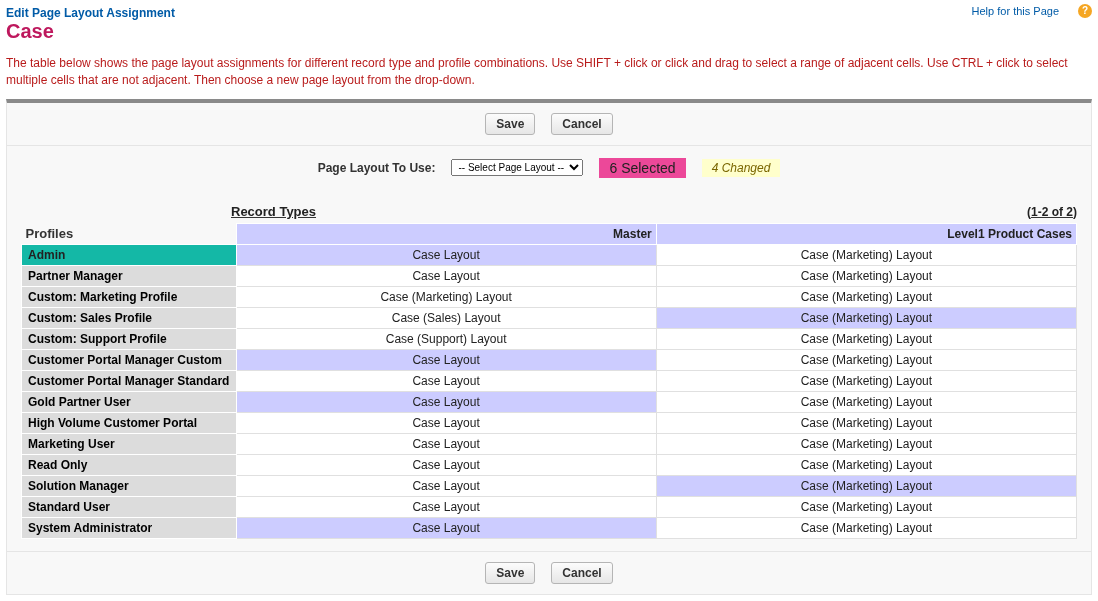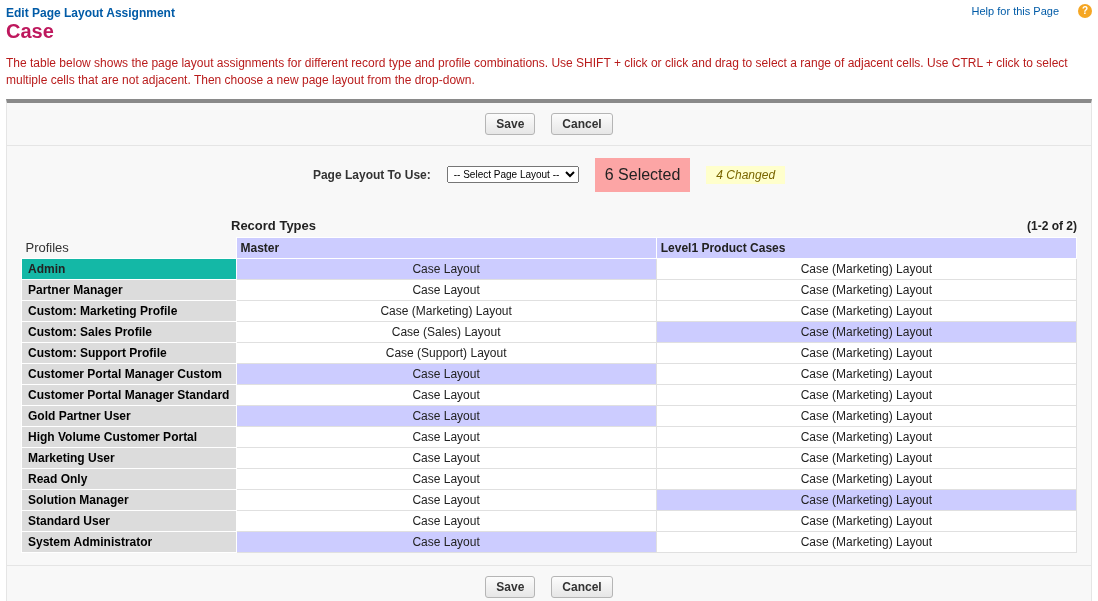--- a/index.html
+++ b/index.html
@@ -95,74 +95,75 @@
     font-size: 12px;
   }
   .selector-row label {
     font-weight: bold;
   }
   .selector-row select {
     font-size: 10px;
     padding: 1px 2px;
   }
   .selected-badge {
-    background: #fca5a5;
-    padding: 8px 10px;
-    color: #222;
-    font-size: 16px;
+    background: #ec4899;
+    padding: 2px 10px;
+    color: #222;
+    font-size: 14px;
   }
   .changed-badge {
     background: #ffffcc;
     padding: 2px 10px;
     color: #7a6600;
     font-style: italic;
     font-size: 12px;
   }
   .table-wrap {
     padding: 8px 14px 12px 14px;
     background: #f8f8f8;
   }
   .record-types-row {
     display: flex;
     justify-content: space-between;
     align-items: baseline;
     padding-left: 210px;
+    text-decoration: underline;
   }
   .record-types-label {
     font-size: 13px;
     font-weight: bold;
     color: #222;
     margin: 4px 0 4px 0;
   }
   .pager {
     font-size: 12px;
     font-weight: bold;
     color: #222;
   }
   table.assign {
     border-collapse: collapse;
     width: 100%;
     font-size: 12px;
   }
   table.assign th.profiles-head {
     text-align: left;
     font-size: 13px;
-    font-weight: normal;
+    font-weight: bold;
     padding: 2px 4px;
     border: none;
     background: #f8f8f8;
     width: 210px;
   }
   table.assign th.rt-head {
     background: #ccccff;
     border: 1px solid #fff;
     font-weight: bold;
     color: #222;
     padding: 3px 4px;
-    text-align: left;
+    text-align: right;
     width: 420px;
   }
   table.assign td.profile-cell {
     background: #dcdcdc;
     border: 1px solid #fff;
     padding: 3px 6px;
     font-weight: bold;
     color: #000;
     white-space: nowrap;
   }

